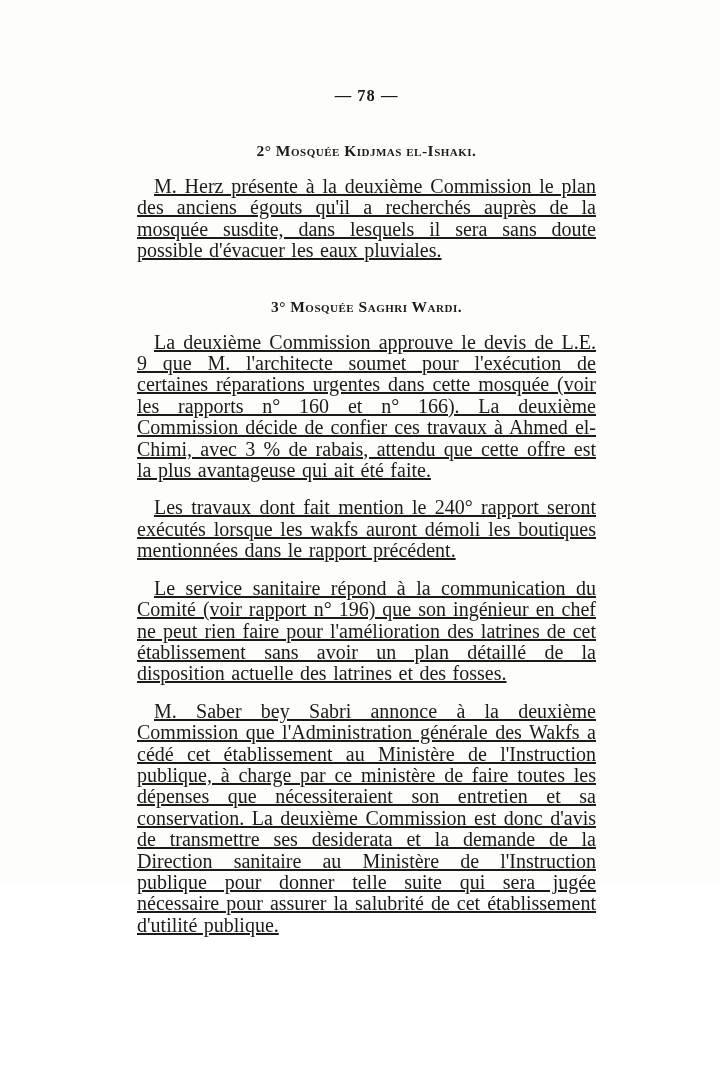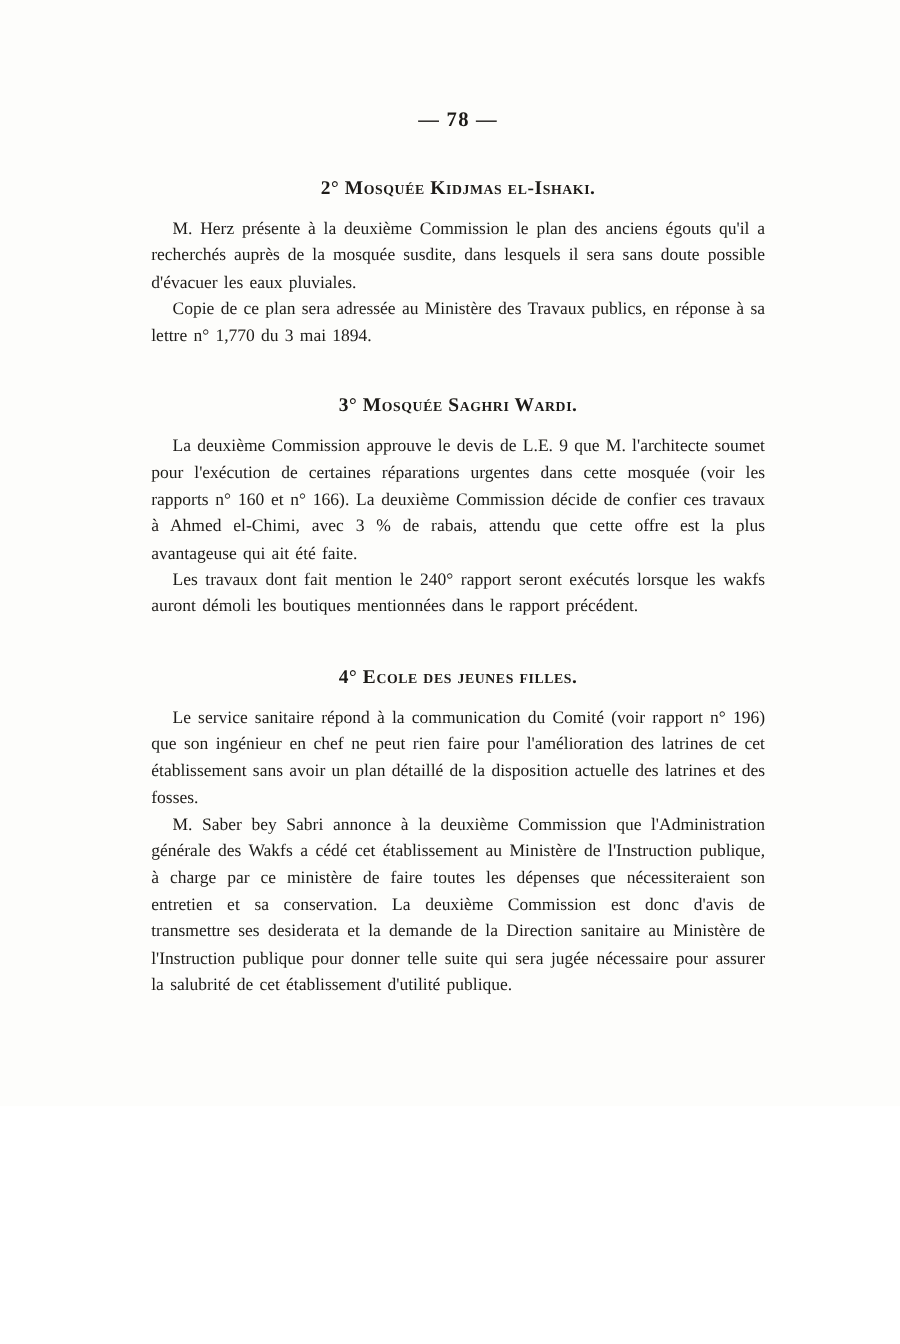--- a/index.html
+++ b/index.html
@@ -33,49 +33,48 @@
     font-variant: small-caps;
     font-weight: bold;
     font-size: 15.5px;
     letter-spacing: 0.5px;
     margin: 36px 0 13px 0;
   }
   .section:first-of-type .section-heading {
     margin-top: 8px;
   }
   p.body-par {
-    margin: 0;
-    font-size: 14px;
+    margin: 16px;
+    font-size: 20px;
     line-height: 21.4px;
     text-align: justify;
     text-indent: 17px;
     word-spacing: 1.5px;
+    text-decoration: underline;
   }
 </style>
 </head>
 <body>
 
 <div class="page">
 
   <div class="page-number">— 78 —</div>
 
   <div class="section">
     <h2 class="section-heading">2° Mosquée Kidjmas el-Ishaki.</h2>
     <p class="body-par">M. Herz présente à la deuxième Commission le plan des anciens égouts qu'il a recherchés auprès de la mosquée susdite, dans lesquels il sera sans doute possible d'évacuer les eaux pluviales.</p>
-    <p class="body-par">Copie de ce plan sera adressée au Ministère des Travaux publics, en réponse à sa lettre n° 1,770 du 3 mai 1894.</p>
   </div>
 
   <div class="section">
     <h2 class="section-heading">3° Mosquée Saghri Wardi.</h2>
     <p class="body-par">La deuxième Commission approuve le devis de L.E. 9 que M. l'architecte soumet pour l'exécution de certaines réparations urgentes dans cette mosquée (voir les rapports n° 160 et n° 166). La deuxième Commission décide de confier ces travaux à Ahmed el-Chimi, avec 3 % de rabais, attendu que cette offre est la plus avantageuse qui ait été faite.</p>
     <p class="body-par">Les travaux dont fait mention le 240° rapport seront exécutés lorsque les wakfs auront démoli les boutiques mentionnées dans le rapport précédent.</p>
   </div>
 
   <div class="section">
-    <h2 class="section-heading">4° Ecole des jeunes filles.</h2>
     <p class="body-par">Le service sanitaire répond à la communication du Comité (voir rapport n° 196) que son ingénieur en chef ne peut rien faire pour l'amélioration des latrines de cet établissement sans avoir un plan détaillé de la disposition actuelle des latrines et des fosses.</p>
     <p class="body-par">M. Saber bey Sabri annonce à la deuxième Commission que l'Administration générale des Wakfs a cédé cet établissement au Ministère de l'Instruction publique, à charge par ce ministère de faire toutes les dépenses que nécessiteraient son entretien et sa conservation. La deuxième Commission est donc d'avis de transmettre ses desiderata et la demande de la Direction sanitaire au Ministère de l'Instruction publique pour donner telle suite qui sera jugée nécessaire pour assurer la salubrité de cet établissement d'utilité publique.</p>
   </div>
 
   <div class="section">
   </div>
 
 </div>
 
 </body></html>

